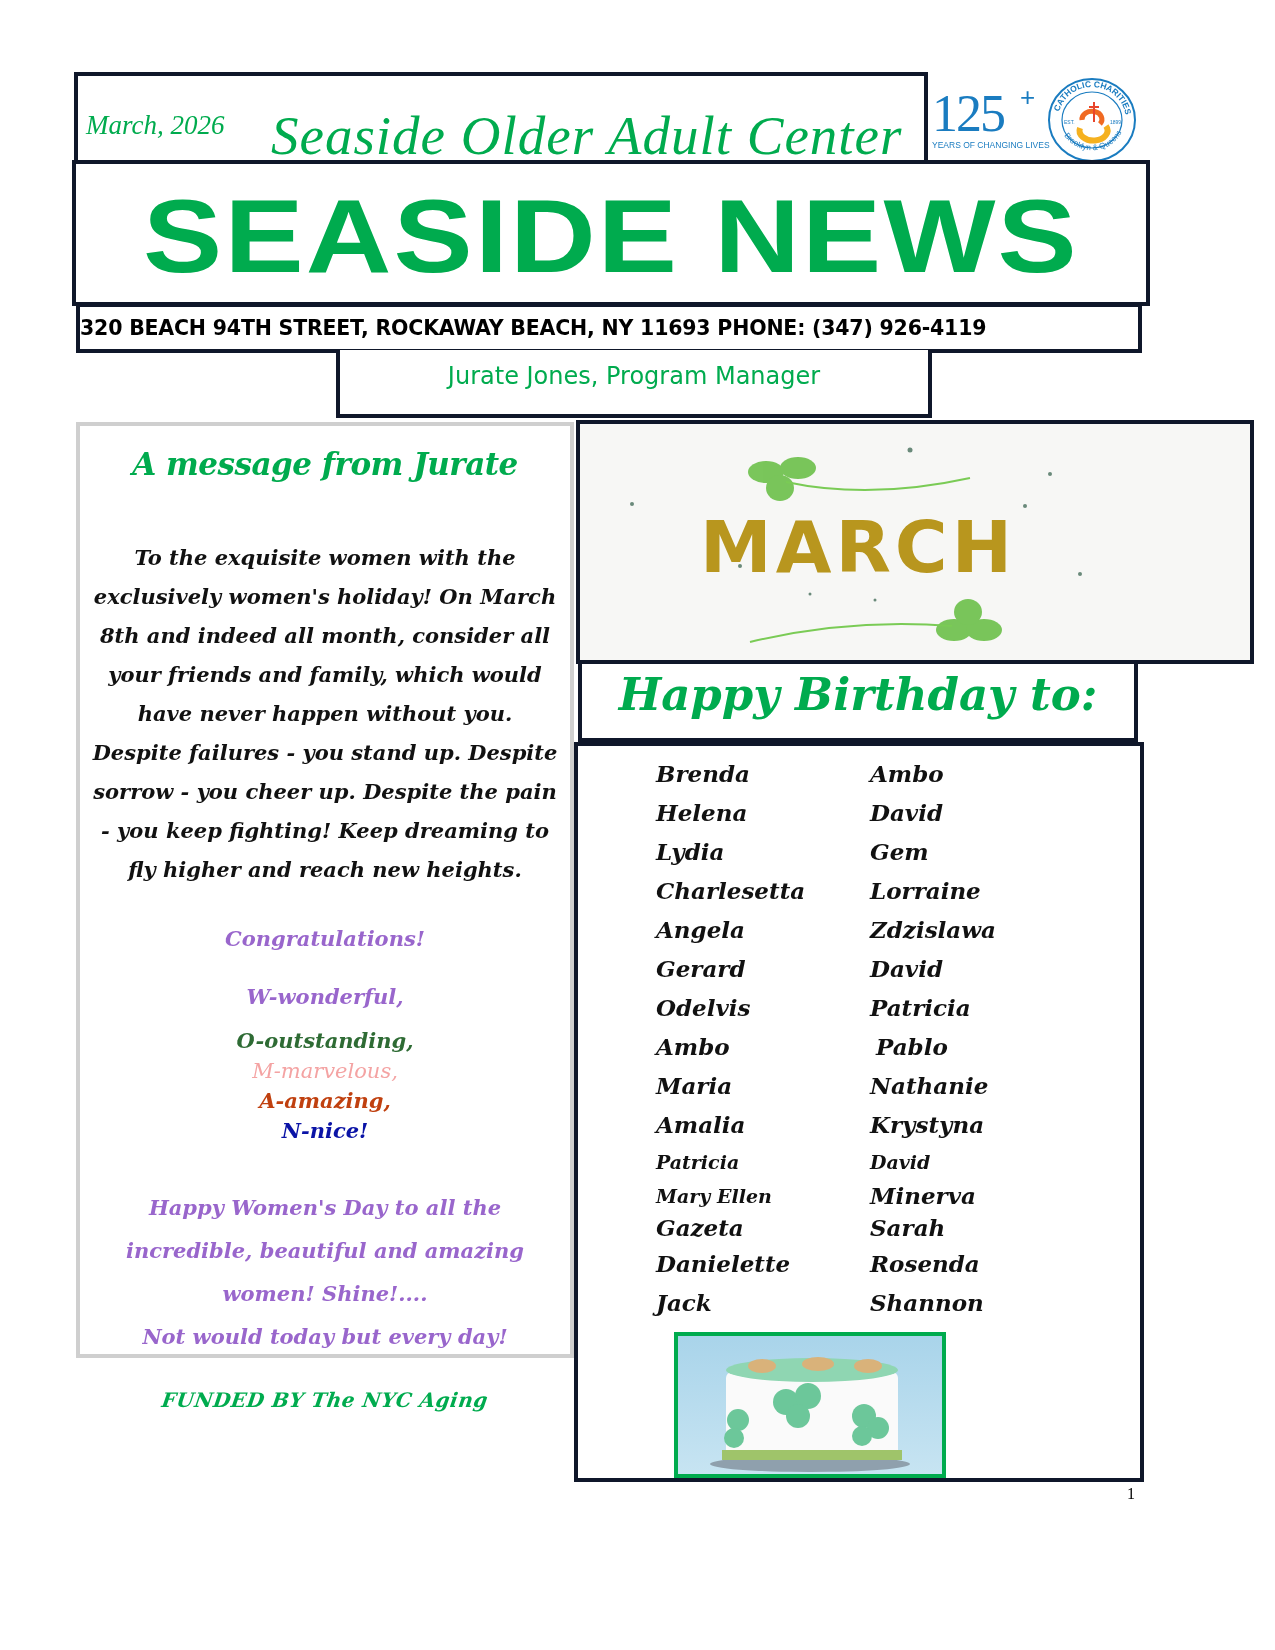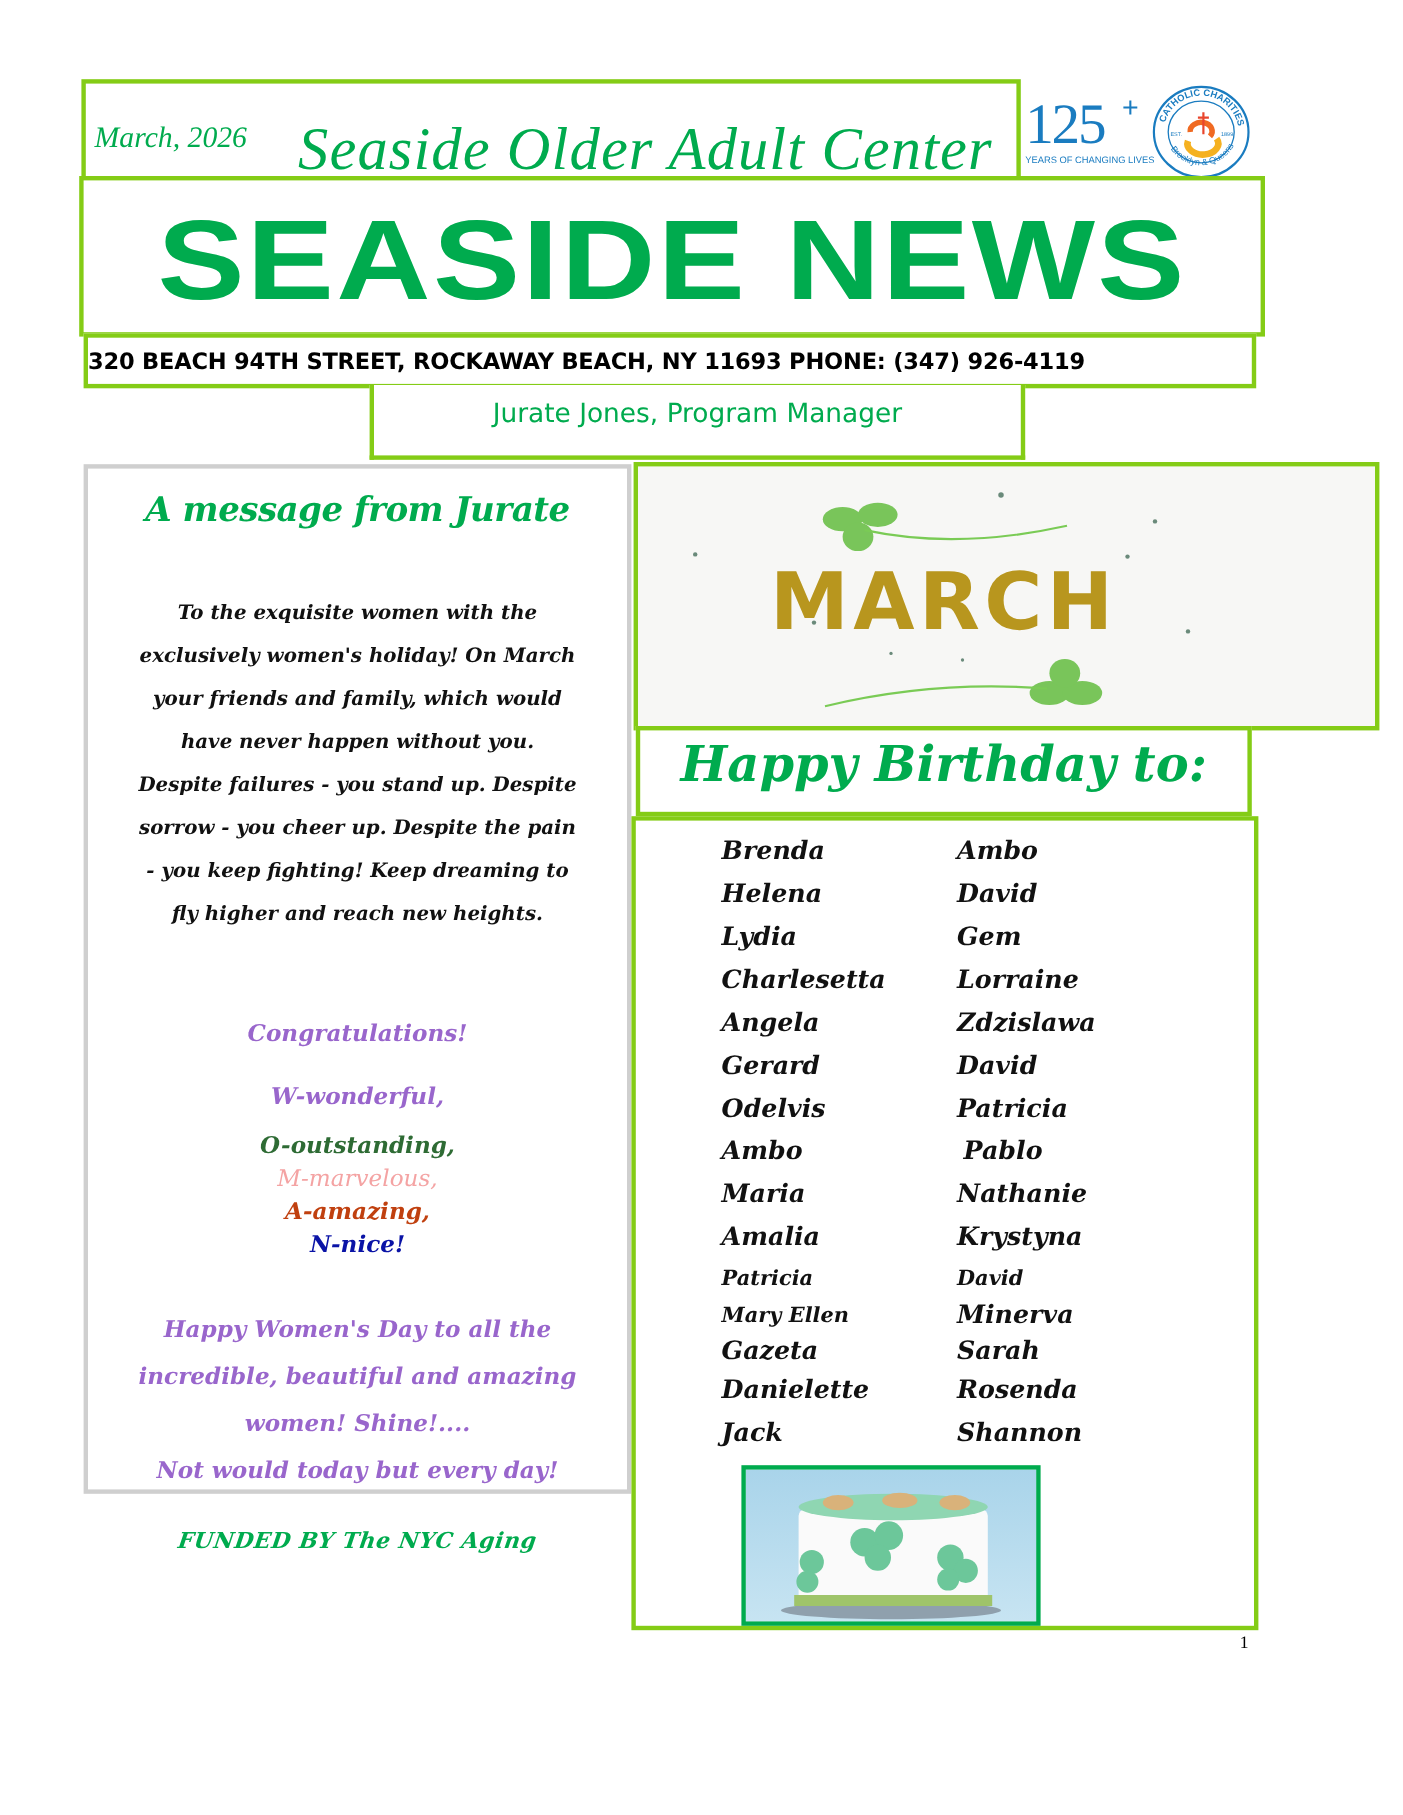--- a/index.html
+++ b/index.html
@@ -1,37 +1,37 @@
 <!DOCTYPE html>
 <html><head>
 <meta charset="utf-8">
 <style>
   html, body { margin:0; padding:0; background:#ffffff; }
   body { width:1275px; height:1650px; position:relative; overflow:hidden; font-family:"DejaVu Serif", serif; }
-  .box { position:absolute; box-sizing:border-box; background:#fff; border:4px solid #84cc16; }
+  .box { position:absolute; box-sizing:border-box; background:#fff; border:4px solid #0f172a; }
   
   #hdr { left:74px; top:72px; width:854px; height:94px; }
   #hdr-date { position:absolute; left:8px; top:34px; font-family:"Liberation Serif", serif; font-style:italic; font-size:27px; color:#00ab4e; }
   #hdr-title { position:absolute; left:193px; top:28px; font-family:"Liberation Serif", serif; font-style:italic; font-size:55px; color:#00ab4e; letter-spacing:1px; white-space:nowrap; }
   #logo-125 { position:absolute; left:928px; top:78px; width:118px; height:84px; }
   #logo-125 .num { position:absolute; left:4px; top:6px; font-family:"Liberation Serif", serif; font-size:52px; color:#1a7cc0; letter-spacing:-2px; }
   #logo-125 .plus { position:absolute; left:92px; top:4px; font-family:"Liberation Sans", sans-serif; font-size:26px; color:#1a7cc0; }
   #logo-125 .tag { position:absolute; left:4px; top:62px; font-family:"Liberation Sans", sans-serif; font-size:8.5px; color:#1a7cc0; white-space:nowrap; }
   #logo-cc { position:absolute; left:1046px; top:76px; width:92px; height:88px; }
   
   #mast { left:72px; top:160px; width:1078px; height:146px; }
   #mast-title { position:absolute; left:0; right:0; top:18px; text-align:center; font-family:"Liberation Sans", sans-serif; font-weight:bold; font-size:112px; line-height:110px; color:#00ab4e; transform:scaleX(1.06) scaleY(0.92); letter-spacing:2px; white-space:nowrap; }
   #addr { left:76px; top:303px; width:1066px; height:50px; }
   #addr-text { position:absolute; left:0; right:0; top:9px; font-family:"DejaVu Sans", sans-serif; font-weight:bold; font-size:20.5px; color:#000; white-space:nowrap; letter-spacing:-0.2px; }
   #mgr { left:336px; top:350px; width:596px; height:68px; border-top:none; }
   #mgr-text { position:absolute; left:0; right:0; top:12px; text-align:center; font-family:"DejaVu Sans", sans-serif; font-size:24px; color:#00ab4e; }
   
   #msg { left:76px; top:422px; width:498px; height:936px; border-color:#cfcfcf; }
   #msg-title { position:absolute; left:0; right:0; top:20px; text-align:center; font-family:"DejaVu Serif", serif; font-style:italic; font-weight:bold; font-size:31px; color:#00ab4e; letter-spacing:-0.5px; }
-  #msg-body { position:absolute; left:6px; right:6px; top:112px; text-align:center; font-family:"DejaVu Serif", serif; font-style:italic; font-weight:bold; font-size:18px; line-height:39px; color:#111; }
+  #msg-body { position:absolute; left:6px; right:6px; top:112px; text-align:center; font-family:"DejaVu Serif", serif; font-style:italic; font-weight:bold; font-size:21px; line-height:39px; color:#111; }
   #msg-congrats { position:absolute; left:0; right:0; top:500px; text-align:center; font-style:italic; font-weight:bold; font-size:21px; color:#9966cc; }
   #acrostic { position:absolute; left:0; right:0; top:556px; text-align:center; font-style:italic; font-weight:bold; font-size:21px; line-height:30px; }
   #acrostic div:first-child { margin-bottom:14px; }
   #msg-closing { position:absolute; left:0; right:0; top:760px; text-align:center; font-style:italic; font-weight:bold; font-size:21px; line-height:43px; color:#9966cc; }
   #funded { position:absolute; left:76px; width:498px; top:1388px; text-align:center; font-family:"DejaVu Serif", serif; font-style:italic; font-weight:bold; font-size:20px; color:#00ab4e; letter-spacing:0.5px; transform:skewX(-8deg); }
   
   #march-img { left:576px; top:420px; width:678px; height:244px; background:#f7f7f5; border-width:4px; }
   #bday-hdr { left:578px; top:660px; width:560px; height:82px; }
   #bday-hdr-text { position:absolute; left:0; right:0; top:4px; text-align:center; font-family:"DejaVu Serif", serif; font-style:italic; font-weight:bold; font-size:45px; color:#00ab4e; }
   #bday { left:574px; top:742px; width:570px; height:740px; }
@@ -81,20 +81,21 @@
 </div>
 <div class="box" id="mgr">
   <div id="mgr-text">Jurate Jones, Program Manager</div>
 </div>
 
 <div class="box" id="msg">
   <div id="msg-title">A message from Jurate</div>
   <div id="msg-body">
     <div>To the exquisite women with the</div>
     <div>exclusively women's holiday! On March</div>
+    <div>8th and indeed all month, consider all</div>
     <div>your friends and family, which would</div>
     <div>have never happen without you.</div>
     <div>Despite failures - you stand up. Despite</div>
     <div>sorrow - you cheer up. Despite the pain</div>
     <div>- you keep fighting! Keep dreaming to</div>
     <div>fly higher and reach new heights.</div>
   </div>
   <div id="msg-congrats">Congratulations!</div>
   <div id="acrostic">
     <div style="color:#9966cc">W-wonderful,</div>

